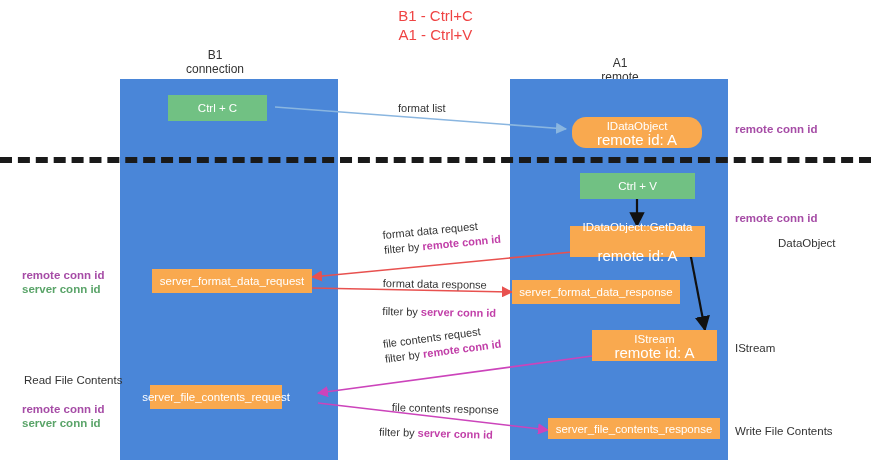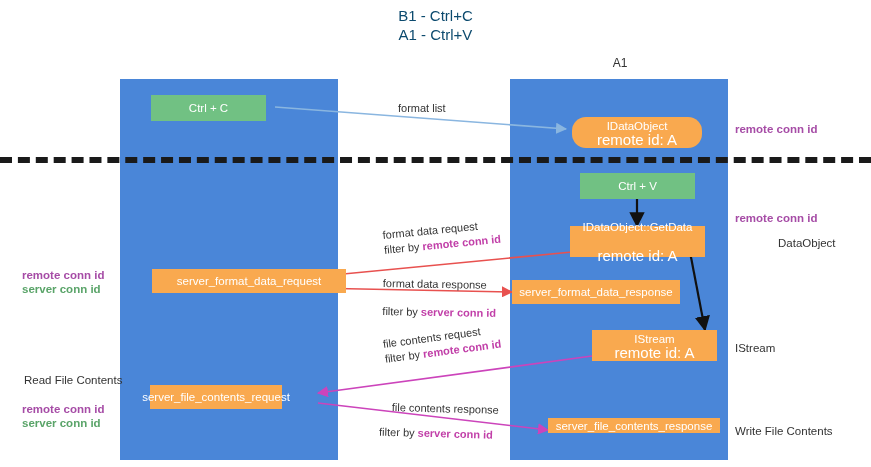--- a/index.html
+++ b/index.html
@@ -9,21 +9,21 @@
     font-family:"Liberation Sans", sans-serif;
     overflow:hidden;
     position:relative;
   }
   #stage{position:absolute;left:0;top:0;width:871px;height:467px;}
   .abs{position:absolute;}
 
   
   .title{
     left:0;top:6px;width:871px;text-align:center;
-    font-size:15px;color:#0c4a6e;line-height:19px;
+    font-size:15px;color:#ef4444;line-height:19px;
   }
 
   
   .lane{background:#4a86d8;}
   .lane-head{
     text-align:center;font-size:12px;color:#333333;line-height:14px;
   }
 
   
   .divider{
@@ -61,22 +61,27 @@
 </head>
 <body>
 
 <div id="stage">
 
   <div class="abs title">
     <div>B1 - Ctrl+C</div>
     <div>A1 - Ctrl+V</div>
   </div>
 
+  <div class="abs lane-head" style="left:145px;top:48px;width:140px;">
+    <div>B1</div>
+    <div>connection</div>
+  </div>
   <div class="abs lane-head" style="left:550px;top:56px;width:140px;">
     <div>A1</div>
+    <div>remote</div>
   </div>
 
   <div class="abs lane" style="left:120px;top:79px;width:218px;height:381px;"></div>
   <div class="abs lane" style="left:510px;top:79px;width:218px;height:381px;"></div>
 
   <svg class="edges" viewBox="0 0 871 467">
     <defs>
       <marker id="ah-blue" viewBox="0 0 10 10" refX="9" refY="5" markerWidth="7" markerHeight="7" orient="auto-start-reverse">
         <path d="M0,0 L10,5 L0,10 z" fill="#8ab6e0"></path>
       </marker>
@@ -101,56 +106,56 @@
 
     <path d="M690,252 L705,330" stroke="#111111" stroke-width="2.2" fill="none" marker-end="url(#ah-blk)"></path>
 
     <path d="M592,356 L318,393" stroke="#cc44bb" stroke-width="1.6" fill="none" marker-end="url(#ah-mag)"></path>
 
     <path d="M318,403 L548,430" stroke="#cc44bb" stroke-width="1.6" fill="none" marker-end="url(#ah-mag)"></path>
   </svg>
 
   <div class="abs divider"></div>
 
-  <div class="abs node green" style="left:151px;top:95px;width:115px;height:26px;">
+  <div class="abs node green" style="left:168px;top:95px;width:99px;height:26px;">
     <span>Ctrl + C</span>
   </div>
 
   <div class="abs node orange" style="left:572px;top:117px;width:130px;height:31px;border-radius:14px;">
     <span>IDataObject</span>
     <span class="l2">remote id: A</span>
   </div>
 
   <div class="abs node green" style="left:580px;top:173px;width:115px;height:26px;">
     <span>Ctrl + V</span>
   </div>
 
   <div class="abs node orange" style="left:570px;top:226px;width:135px;height:31px;gap:15px;">
     <span>IDataObject::GetData</span>
     <span class="l2">remote id: A</span>
   </div>
 
-  <div class="abs node orange" style="left:152px;top:269px;width:194px;height:24px;">
+  <div class="abs node orange" style="left:152px;top:269px;width:160px;height:24px;">
     <span>server_format_data_request</span>
   </div>
 
   <div class="abs node orange" style="left:512px;top:280px;width:168px;height:24px;align-items:center;">
     <span>server_format_data_response</span>
   </div>
 
   <div class="abs node orange" style="left:592px;top:330px;width:125px;height:31px;">
     <span>IStream</span>
     <span class="l2">remote id: A</span>
   </div>
 
   <div class="abs node orange" style="left:150px;top:385px;width:132px;height:24px;">
     <span>server_file_contents_request</span>
   </div>
 
-  <div class="abs node orange" style="left:548px;top:418px;width:172px;height:15px;">
+  <div class="abs node orange" style="left:548px;top:418px;width:172px;height:21px;">
     <span>server_file_contents_response</span>
   </div>
 
   <div class="abs edgelabel" style="left:398px;top:101px;">format list</div>
 
   <div class="abs rot" style="left:382px;top:228px;transform:rotate(-5.5deg);">
     <div class="edgelabel">format data request</div>
     <div class="edgelabel">
       <span>filter by </span><b class="c-magenta">remote conn id</b>
     </div>

